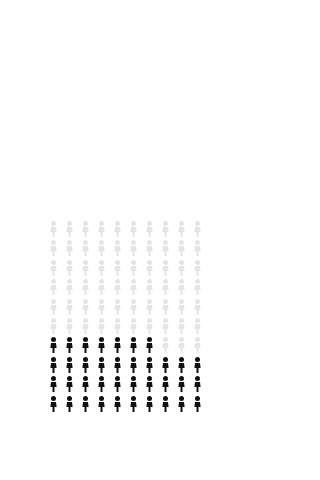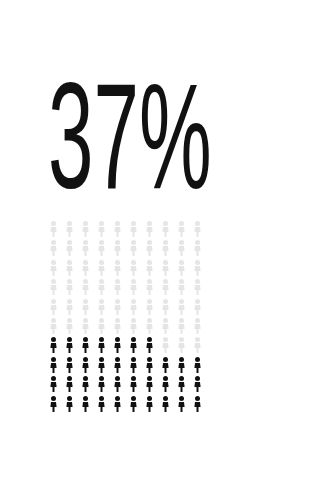--- a/index.html
+++ b/index.html
@@ -71,25 +71,20 @@
     width: 11px;
     height: 16px;
     display: block;
   }
 </style>
 </head>
 <body>
 
 <div id="infographic">
 
-  <div class="headline-wrap">
-    <svg class="headline-svg" viewBox="0 0 252 148" xmlns="http://www.w3.org/2000/svg">
-      <text class="headline-text" x="48" y="136" font-size="150" transform="translate(48,0) scale(0.545,1) translate(-48,0)" fill="#111111">37%</text>
-    </svg>
-  </div>
 
   <div class="grid-wrap">
     <div class="grid" id="pictogram-grid">
         <div class="cell"><span><svg class="figure-svg" viewBox="0 0 11 16" xmlns="http://www.w3.org/2000/svg">
               <circle cx="5.5" cy="2.6" r="2.5" fill="#e5e5e5"></circle>
               <path d="M3.0 6.0 L8.0 6.0 L8.6 11.1 L6.5 11.1 L6.5 16 L4.5 16 L4.5 11.1 L2.4 11.1 Z" fill="#e5e5e5"></path>
             </svg></span></div>
         <div class="cell"><span><svg class="figure-svg" viewBox="0 0 11 16" xmlns="http://www.w3.org/2000/svg">
               <circle cx="5.5" cy="2.6" r="2.5" fill="#e5e5e5"></circle>
               <path d="M3.0 6.0 L8.0 6.0 L8.6 11.1 L6.5 11.1 L6.5 16 L4.5 16 L4.5 11.1 L2.4 11.1 Z" fill="#e5e5e5"></path>

